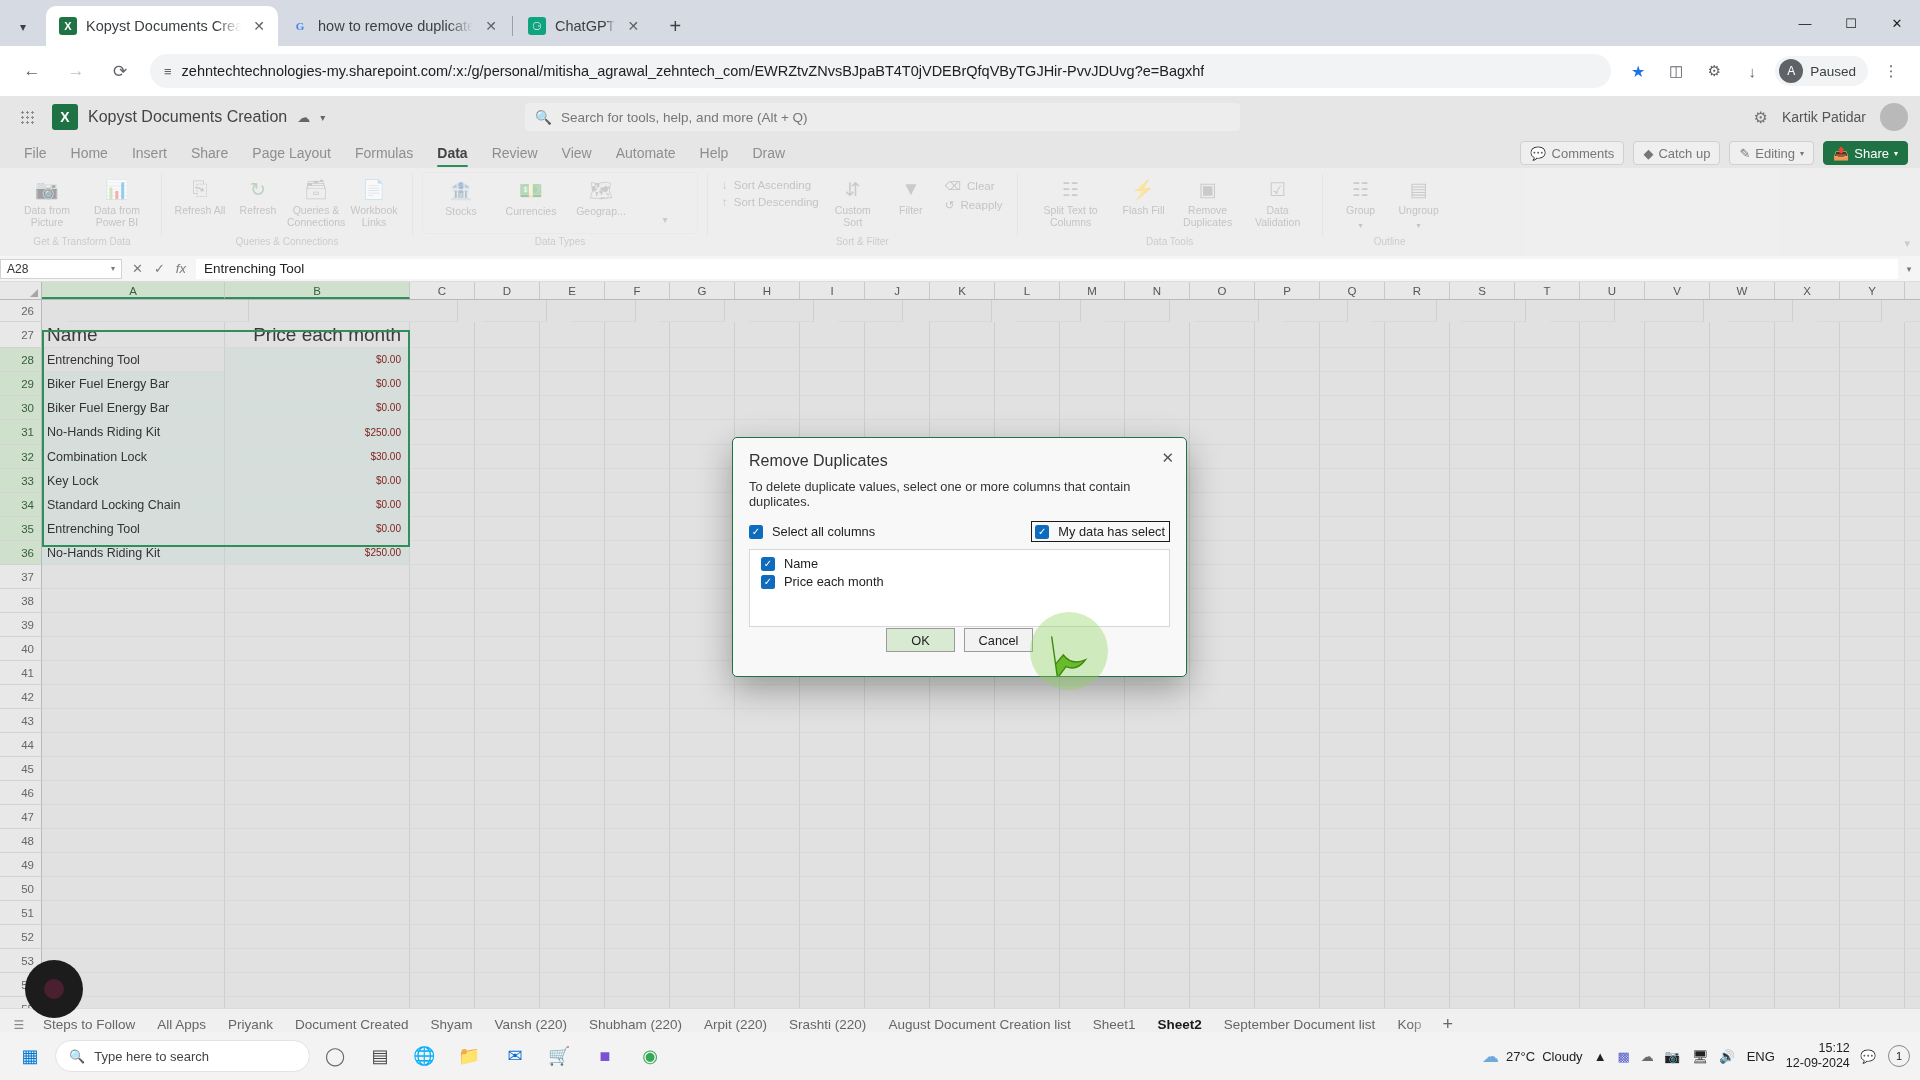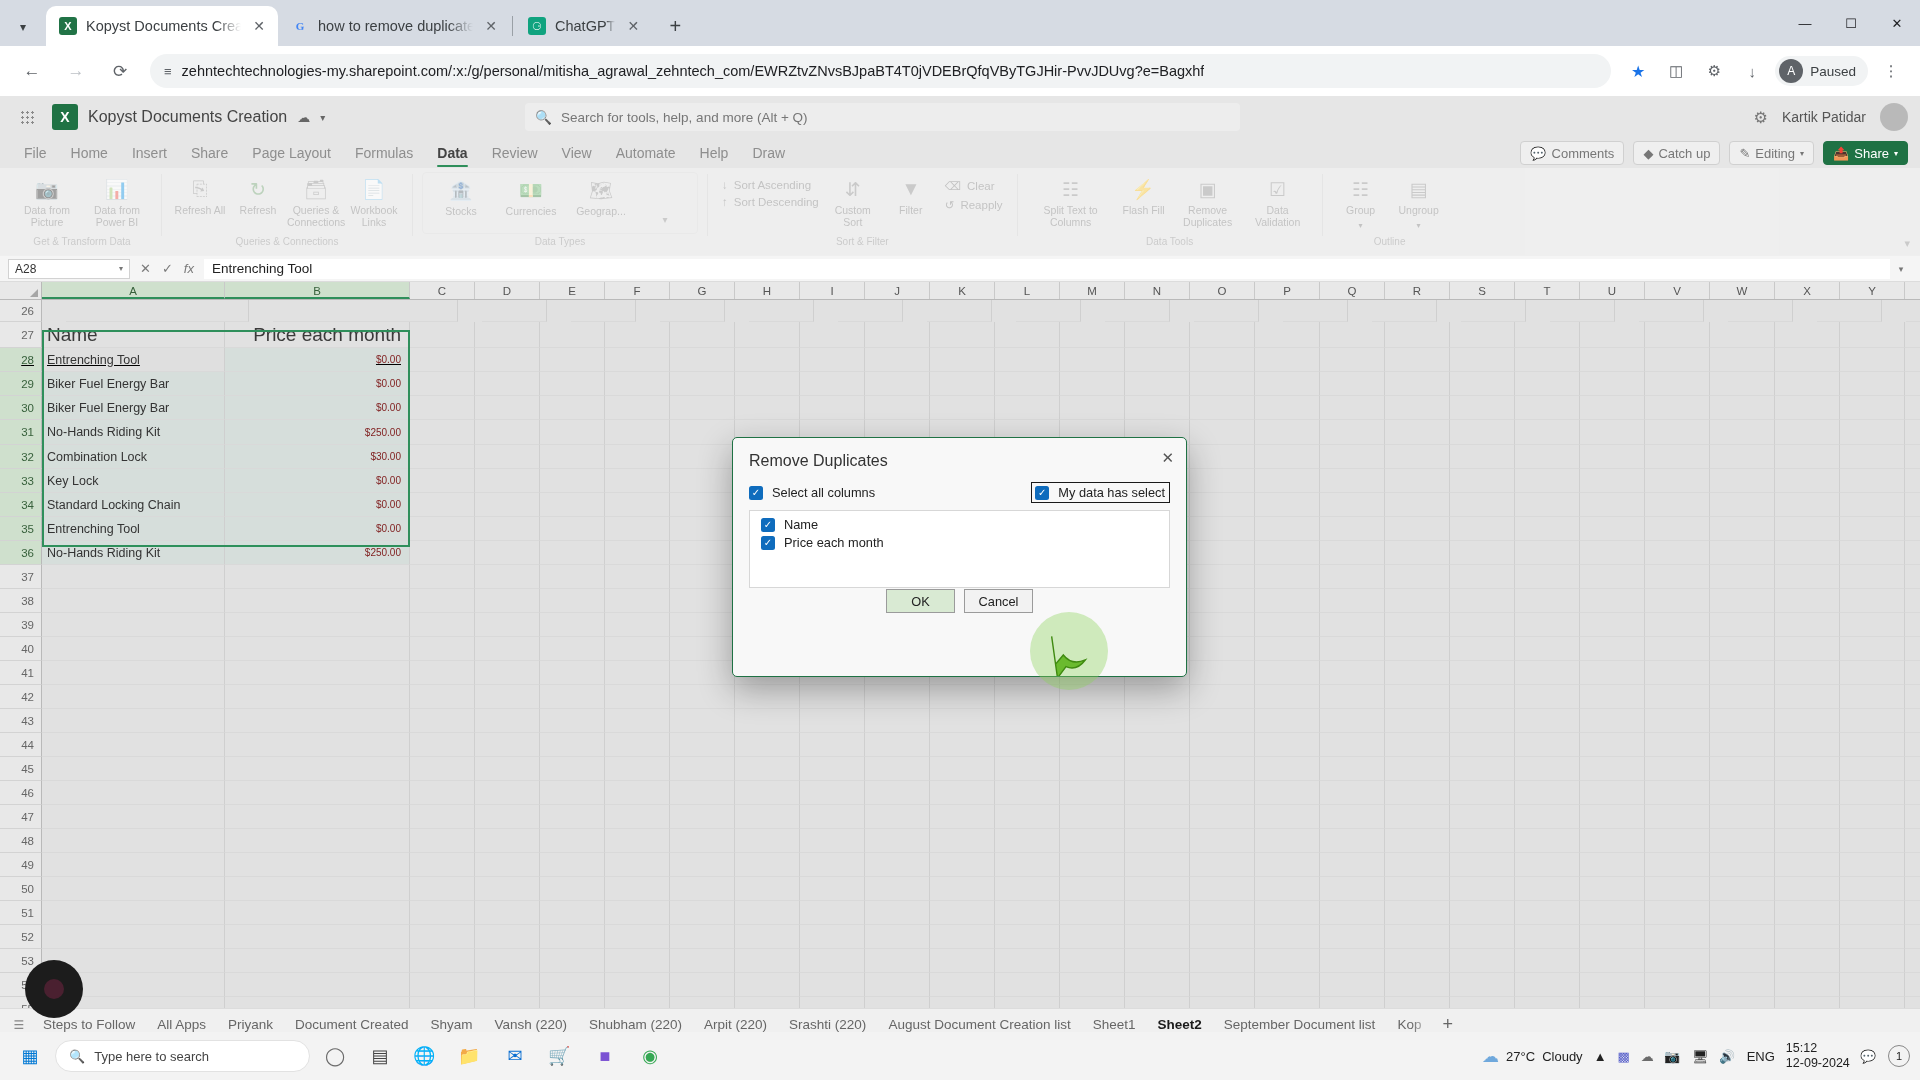--- a/index.html
+++ b/index.html
@@ -88,21 +88,21 @@
   .rlabel{ font-size:10.5px; line-height:11.5px; color:#7a7a7a; text-align:center; width:100%;}
   .rgname{ font-size:10px; color:#8d8d8d; margin-top:2px;}
   .rdiv{ width:1px; background:#cfcfcf; height:62px; margin:2px 3px 0 3px;}
   .rsmall{ display:flex; flex-direction:column; gap:3px; padding-top:6px;}
   .rrow{ display:flex; align-items:center; gap:6px; font-size:11.5px; color:#7a7a7a; padding:1px 5px;}
   .rcollapse{ position:absolute; right:10px; bottom:6px; font-size:11px; color:#8c8c8c;}
   .rbox{ border:1px solid #d8d8d8; border-radius:4px; height:62px; display:flex; align-items:flex-start; padding:0 3px;}
 
   
   .fbar{ height:26px; background:#f5f5f5; display:flex; align-items:center; gap:0;
-     border-bottom:1px solid #dcdcdc; padding:0 8px;}
+     border-bottom:1px solid #dcdcdc; padding:0 0;}
   .namebox{ width:122px; height:20px; background:#fff; border:1px solid #d2d2d2; font-size:12px;
     color:#333; display:flex; align-items:center; padding:0 6px; }
   .namebox .nchev{ margin-left:auto; font-size:8px; color:#777;}
   .fbtns{ display:flex; align-items:center; gap:11px; padding:0 10px; font-size:13px; color:#7a7a7a;}
   .finput{ flex:1; height:20px; background:#fff; font-size:13.5px; color:#222; display:flex;
     align-items:center; padding:0 8px; }
   .fchev{ width:22px; text-align:center; font-size:9px; color:#777;}
 
   
   .grid{ position:relative; height:726px; background:#e1e1e1; overflow:hidden;}
@@ -173,21 +173,21 @@
     background:#1c1c1c; display:flex; align-items:center; justify-content:center; z-index:55;}
   .rec-dot i{ width:20px; height:20px; border-radius:50%; background:#4a2030;}
 
   
   .taskbar{ position:absolute; left:0; top:1032px; width:1920px; height:48px; background:#f3f3f3;
     display:flex; align-items:center; padding:0 10px; gap:5px;}
   .tb-ico{ width:40px; height:40px; display:flex; align-items:center; justify-content:center; font-size:18px;}
   .tb-search{ width:255px; height:32px; background:#fff; border-radius:16px; display:flex; align-items:center;
     gap:9px; padding:0 13px; font-size:13px; color:#444; border:1px solid #e2e2e2;}
   .tb-right{ margin-left:auto; display:flex; align-items:center; gap:11px; font-size:13px; color:#222;}
-  .tb-clock{ line-height:15px; text-align:left; font-size:12.5px;}
+  .tb-clock{ line-height:15px; text-align:right; font-size:12.5px;}
   .tb-badge{ width:22px; height:22px; border:1px solid #888; border-radius:50%; font-size:11px;
     display:flex; align-items:center; justify-content:center;}
   .wx{ display:flex; align-items:center; gap:7px; font-size:13px;}
 </style>
 </head>
 <body>
 
 <div class="chrome-tabstrip">
   <div class="tab-chevron">▾</div>
 
@@ -530,21 +530,21 @@
           <div class="cR"></div>
           <div class="cR"></div>
           <div class="cR"></div>
           <div class="cR"></div>
           <div class="cR"></div>
           <div class="cR"></div>
           <div class="cR"></div>
           <div class="cR"></div>
           <div class="cR"></div>
         </div>
-        <div class="row selblk first" style="height: 24px; text-decoration: underline;">
+        <div class="row selblk first" style="height: 24px;">
           <div class="rh hl">28</div>
           <div class="cA">Entrenching Tool</div>
           <div class="cB">$0.00</div>
           <div class="cR"></div>
           <div class="cR"></div>
           <div class="cR"></div>
           <div class="cR"></div>
           <div class="cR"></div>
           <div class="cR"></div>
           <div class="cR"></div>
@@ -1385,20 +1385,21 @@
         <span>100%</span>
         <span>+</span>
       </span>
     </span>
   </div>
 </div>
 
 <div class="modal">
   <div class="mtitle">Remove Duplicates</div>
   <div class="mclose">✕</div>
+  <div class="mdesc">To delete duplicate values, select one or more columns that contain duplicates.</div>
 
   <div class="mrow">
     <span class="cbx">✓</span>
     <span class="clabel">Select all columns</span>
     <span class="mhdrbox">
       <span class="cbx">✓</span>
       <span class="clabel">My data has select</span>
     </span>
   </div>
 

